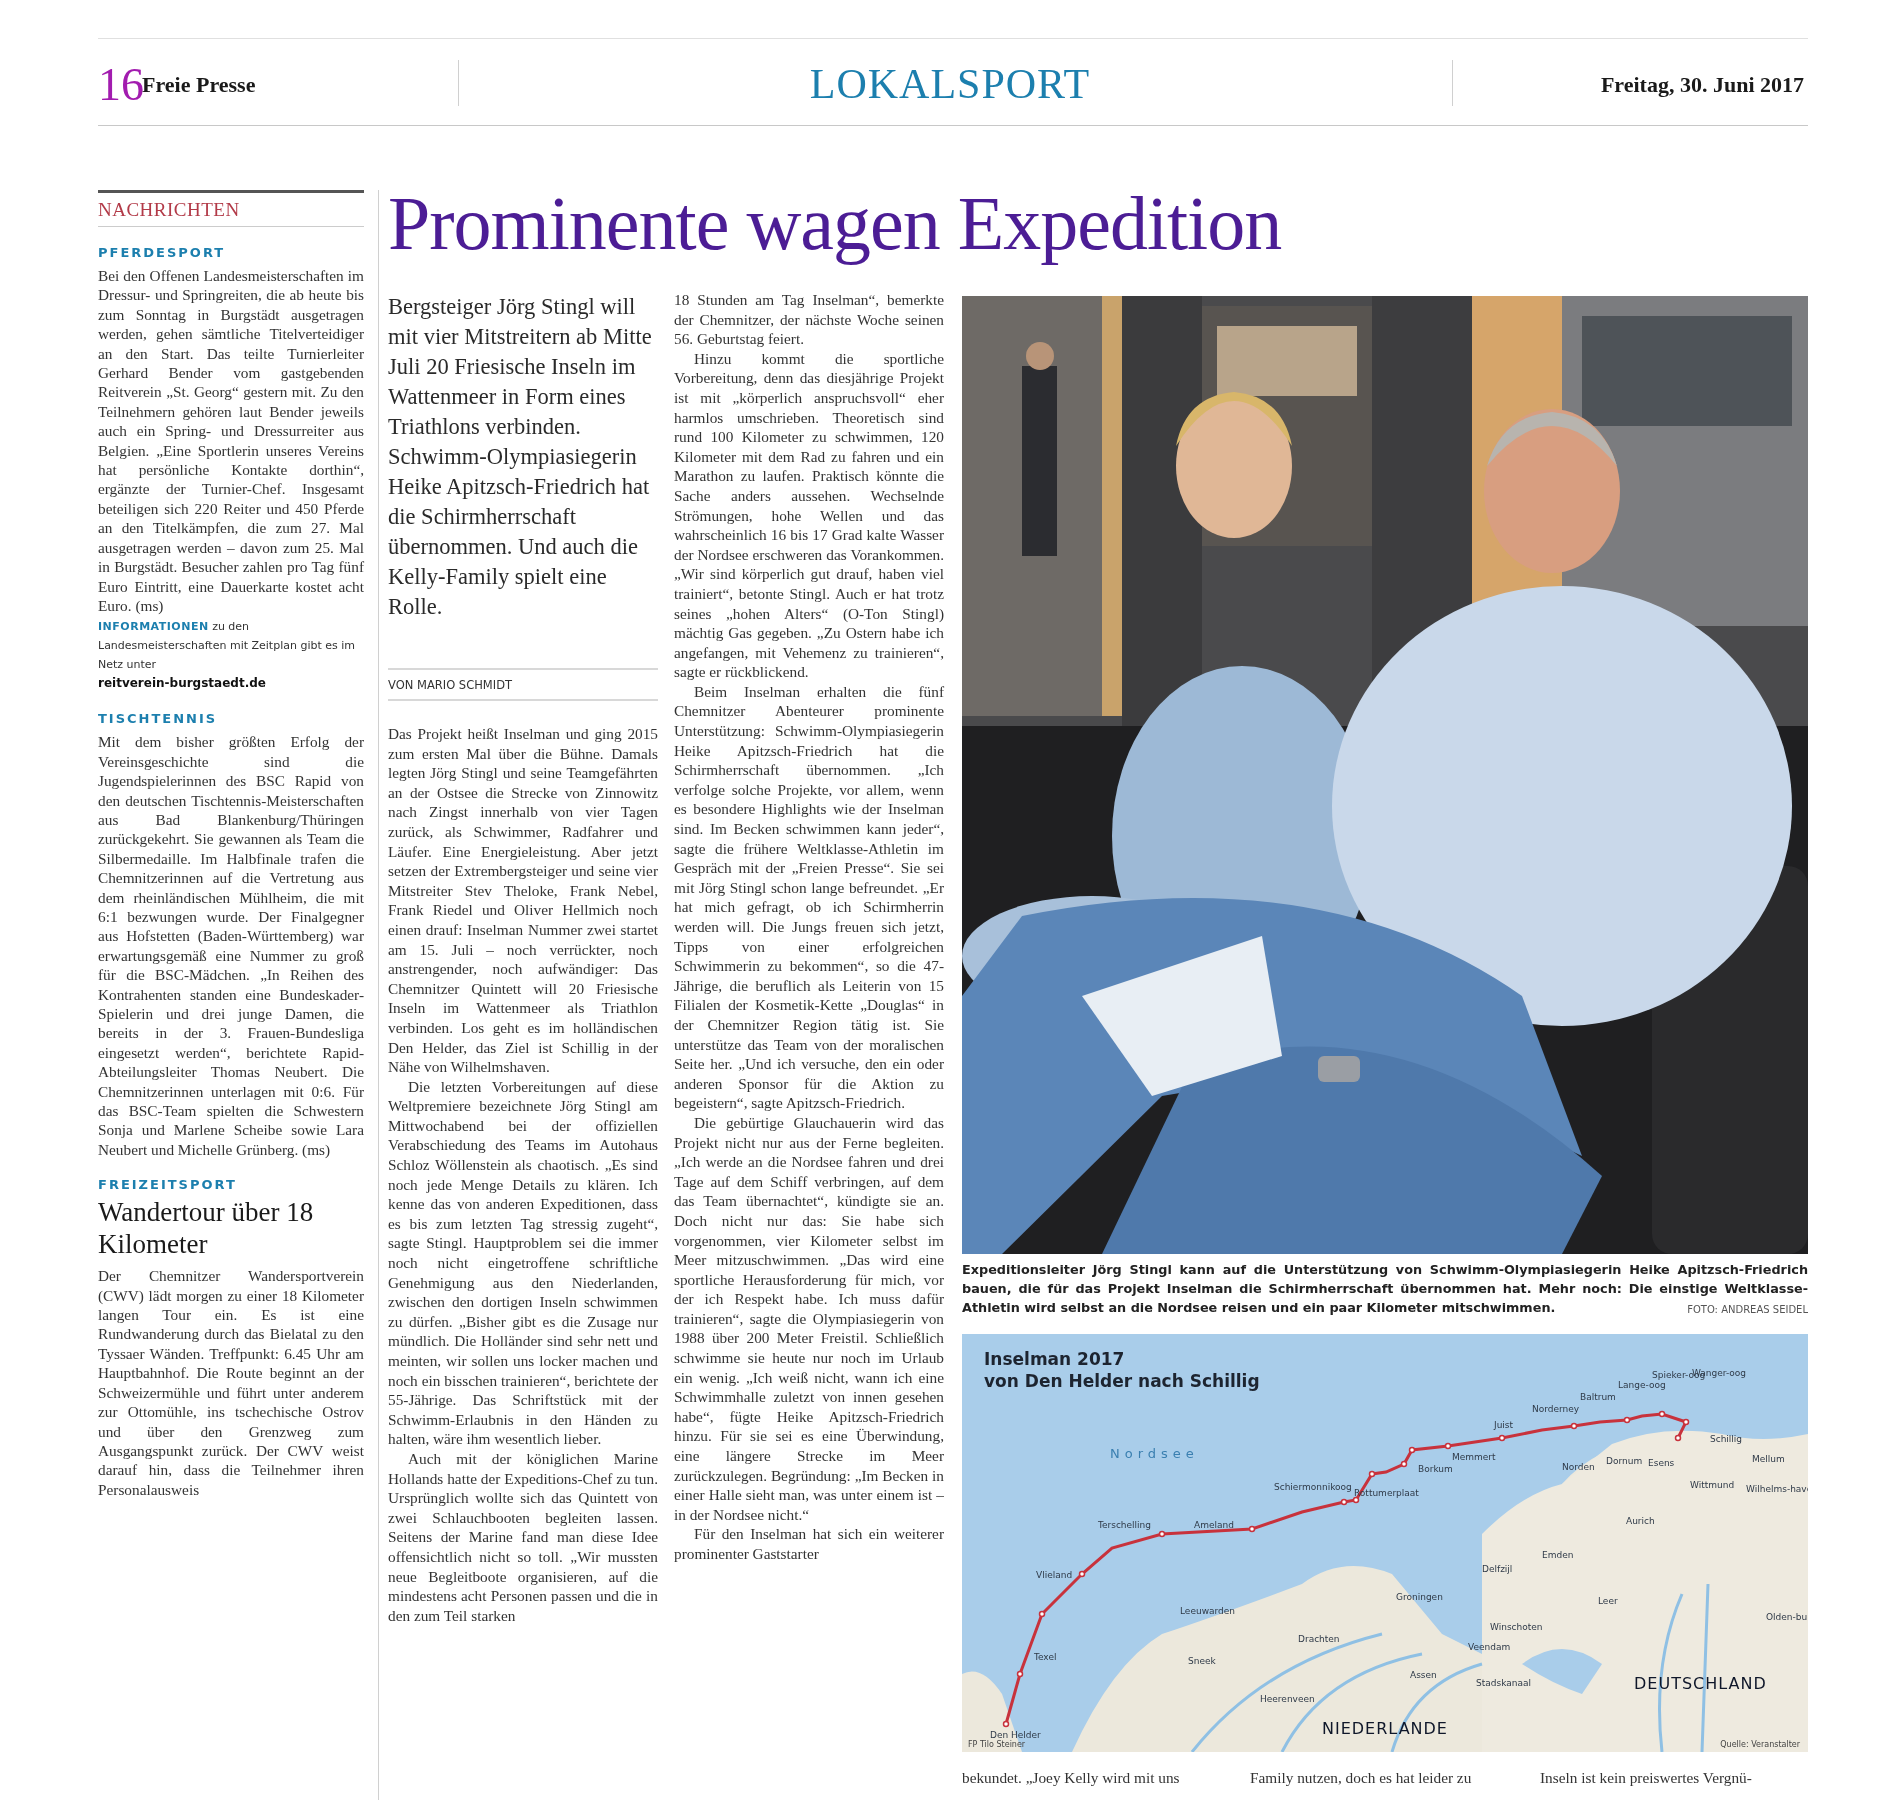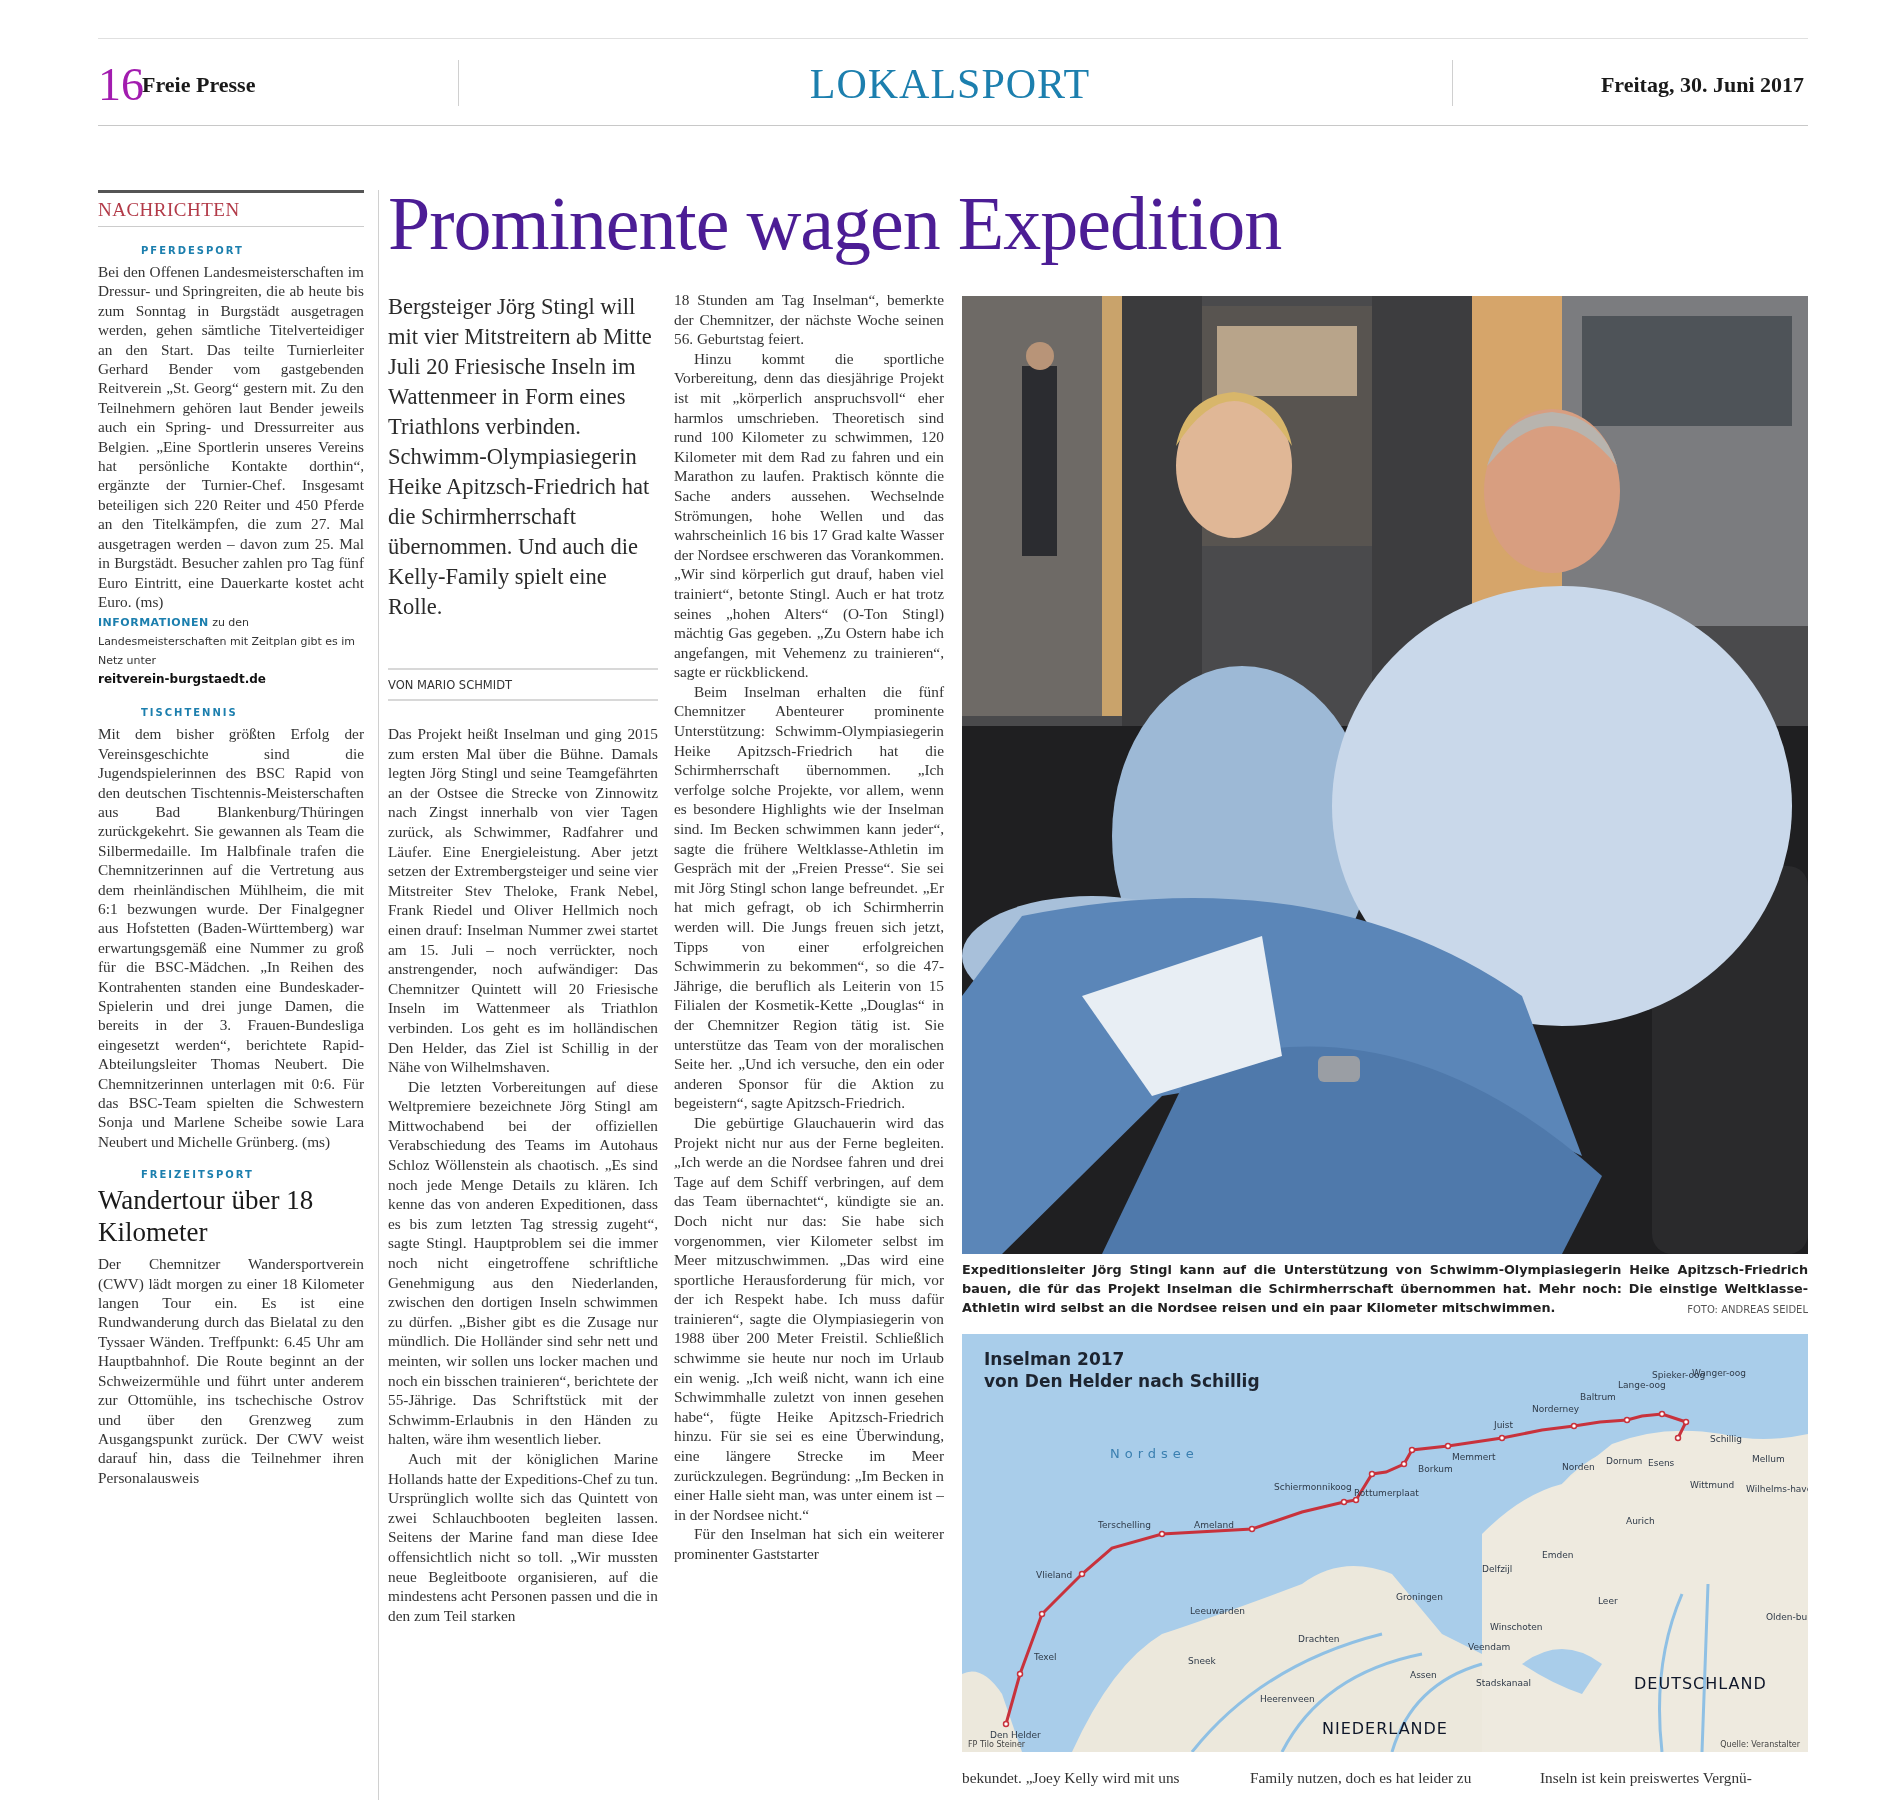--- a/index.html
+++ b/index.html
@@ -10,21 +10,21 @@
   .rule { position:absolute; height:1px; background:#c8c8c8; }
   .page-num { left:98px; top:58px; font-family:"Liberation Serif", serif; font-size:46px; color:#a21caf; }
   .paper-name { left:142px; top:72px; font-family:"Liberation Serif", serif; font-size:22px; font-weight:bold; color:#1a1a1a; }
   .section-title { left:700px; top:60px; width:500px; text-align:center; font-family:"Liberation Serif", serif; font-size:42px; color:#1c7fae; letter-spacing:1px; }
   .issue-date { right:98px; top:72px; font-family:"Liberation Serif", serif; font-size:22px; font-weight:bold; color:#1a1a1a; text-align:right; }
   .vsep { position:absolute; width:1px; background:#d0d0d0; }
 
   
   .left-col { left:98px; top:190px; width:266px; }
   .left-col .col-head { border-top:3px solid #555; border-bottom:1px solid #ccc; padding:6px 0 5px; font-family:"Liberation Serif", serif; font-size:19px; color:#b23a48; letter-spacing:0.5px; }
-  .kicker { font-family:"DejaVu Sans", sans-serif; font-weight:bold; font-size:10px; letter-spacing:2px; color:#1c7fae; margin-top:18px;margin-left:43px; }
+  .kicker { font-family:"DejaVu Sans", sans-serif; font-weight:bold; font-size:13px; letter-spacing:2px; color:#1c7fae; margin-top:18px; }
   .news-title { font-family:"Liberation Serif", serif; font-size:27px; line-height:32px; color:#1a1a1a; margin-top:4px; }
   .news-body { font-family:"Liberation Serif", serif; font-size:15.3px; line-height:19.4px; color:#333; text-align:justify; margin-top:6px; hyphens:auto; }
   .info-line { font-family:"DejaVu Sans", sans-serif; font-size:11px; line-height:19px; color:#333; margin-top:2px; }
   .info-line .kw { color:#1c7fae; font-weight:bold; letter-spacing:0.5px; }
   .info-line .url { font-weight:bold; color:#111; font-size:12px; }
 
   
   .headline { left:388px; top:180px; font-family:"Liberation Serif", serif; font-size:76px; color:#4c1d95; letter-spacing:-1px; }
 
   
@@ -195,21 +195,21 @@
   <div class="map-label" style="left:748px; top:100px;">Schillig</div>
   <div class="map-label" style="left:600px; top:128px;">Norden</div>
   <div class="map-label" style="left:644px; top:122px;">Dornum</div>
   <div class="map-label" style="left:686px; top:124px;">Esens</div>
   <div class="map-label" style="left:728px; top:146px;">Wittmund</div>
   <div class="map-label" style="left:784px; top:150px;">Wilhelms-haven</div>
   <div class="map-label" style="left:664px; top:182px;">Aurich</div>
   <div class="map-label" style="left:580px; top:216px;">Emden</div>
   <div class="map-label" style="left:520px; top:230px;">Delfzijl</div>
   <div class="map-label" style="left:434px; top:258px;">Groningen</div>
-  <div class="map-label" style="left:228px; top:272px;">Leeuwarden</div>
+  <div class="map-label" style="left:218px; top:272px;">Leeuwarden</div>
   <div class="map-label" style="left:336px; top:300px;">Drachten</div>
   <div class="map-label" style="left:226px; top:322px;">Sneek</div>
   <div class="map-label" style="left:298px; top:360px;">Heerenveen</div>
   <div class="map-label" style="left:448px; top:336px;">Assen</div>
   <div class="map-label" style="left:506px; top:308px;">Veendam</div>
   <div class="map-label" style="left:514px; top:344px;">Stadskanaal</div>
   <div class="map-label" style="left:528px; top:288px;">Winschoten</div>
   <div class="map-label" style="left:636px; top:262px;">Leer</div>
   <div class="map-label" style="left:804px; top:278px;">Olden-burg</div>
 

